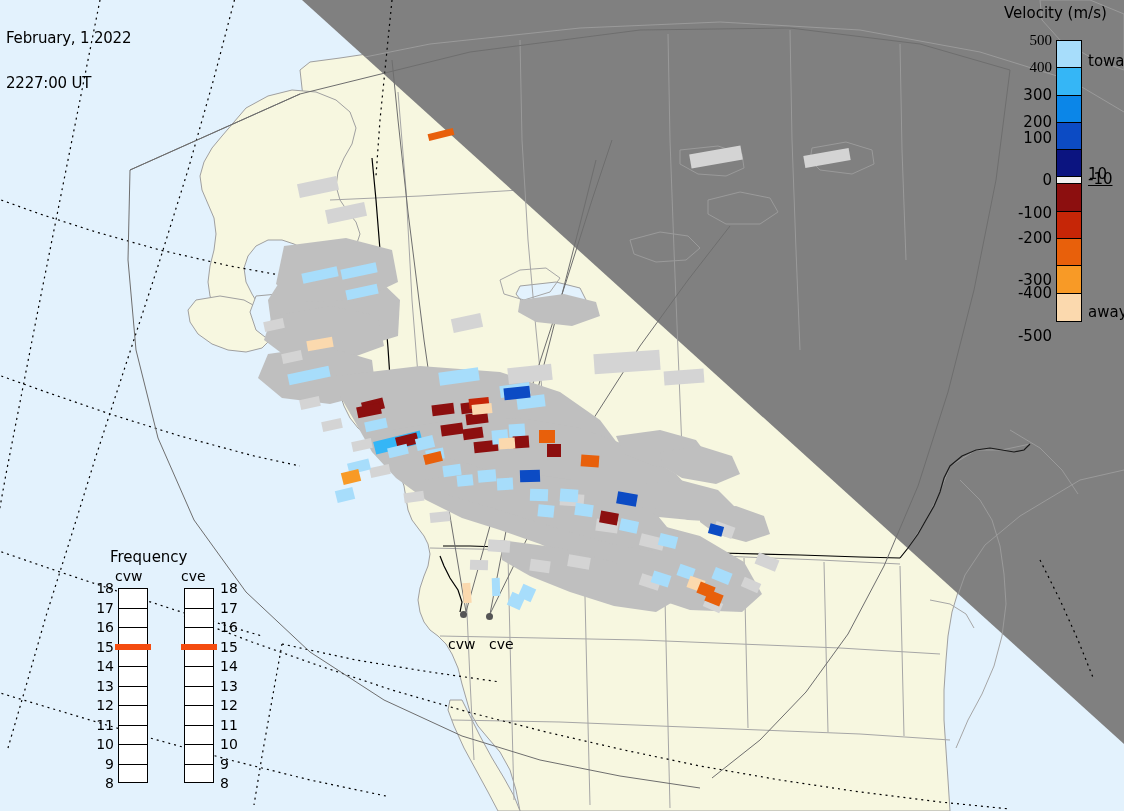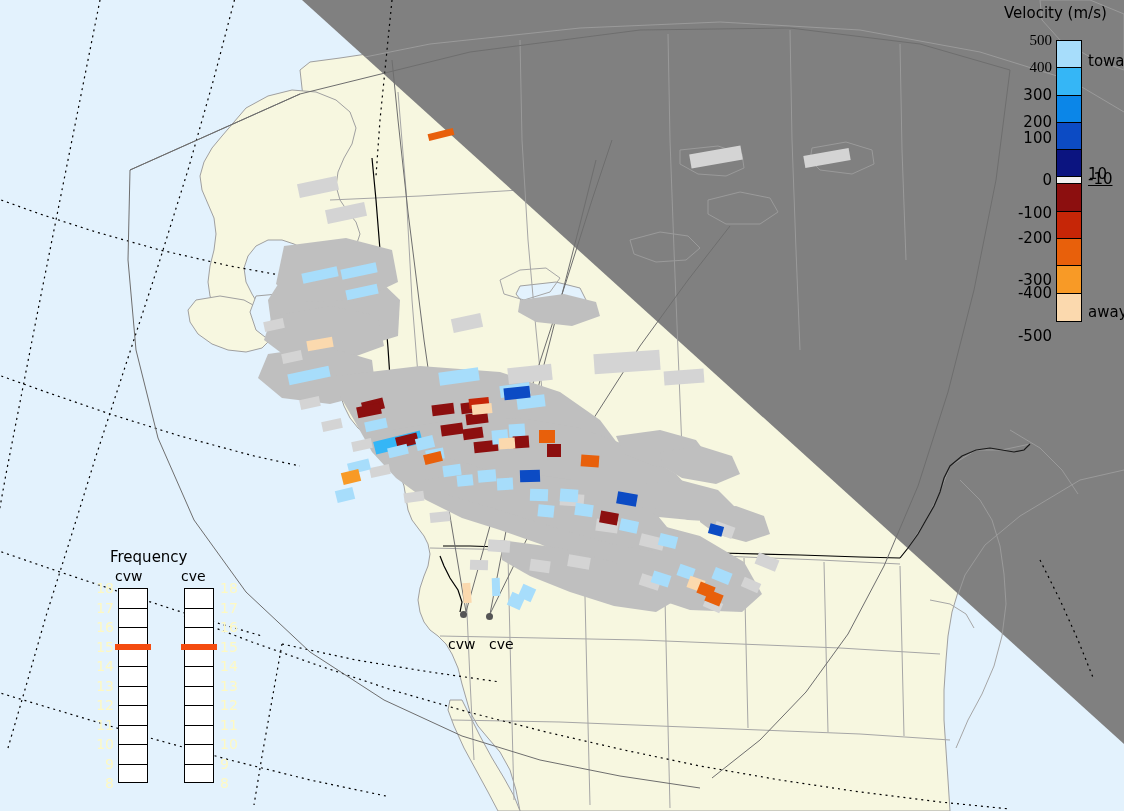--- a/index.html
+++ b/index.html
@@ -30,21 +30,21 @@
 
   
   #freqwrap{position:absolute;left:96px;top:548px;width:140px;height:240px;text-decoration:underline;}
   #freqtitle{position:absolute;left:14px;top:0px;font-size:15px;color:#000;white-space:nowrap;}
   .fcolhdr{position:absolute;top:20px;font-size:14px;color:#000;white-space:nowrap;}
   .fcol{position:absolute;top:40px;width:30px;height:195px;border:1px solid #000;
         background:#fff;box-sizing:border-box;}
   .fcell{width:100%;box-sizing:border-box;border-bottom:1px solid #000;}
   .fcell:last-child{border-bottom:none;}
   .fmark{position:absolute;height:6px;background:#f44c10;}
-  .ftick{position:absolute;font-size:14px;color:#fef9c3;white-space:nowrap;
+  .ftick{position:absolute;font-size:14px;color:#000000;white-space:nowrap;
          transform:translateY(-50%);}
   .ftick.left{text-align:right;}
   .ftick.right{text-align:left;}
 
   
   .stlabel{position:absolute;font-size:14px;color:#000;white-space:nowrap;}
   .stdot{position:absolute;width:7px;height:7px;border-radius:50%;background:#555;}
 </style>
 </head>
 <body>
@@ -334,20 +334,24 @@
         <rect x="713" y="570" width="18" height="12" fill="#a7ddfb" transform="rotate(22 722 576)"></rect>
         <rect x="709" y="525" width="14" height="10" fill="#0c4bc4" transform="rotate(16 716 530)"></rect>
         <rect x="463" y="583" width="8" height="20" fill="#fbd9ae" transform="rotate(-4 467 593)"></rect>
         <rect x="492" y="578" width="8" height="18" fill="#a7ddfb" transform="rotate(-2 496 587)"></rect>
         <rect x="509" y="594" width="14" height="14" fill="#a7ddfb" transform="rotate(24 516 601)"></rect>
         <rect x="520" y="586" width="14" height="14" fill="#a7ddfb" transform="rotate(24 527 593)"></rect>
       </g>
 
   </svg>
 
+  <div id="title">
+    <div>February, 1 2022</div>
+    <div>2227:00 UT</div>
+  </div>
 
   <div id="stationlayer">
       <div class="stdot" style="left: 460px; top: 611px;"></div>
       <div class="stlabel" style="left: 448px; top: 636px;">cvw</div>
       <div class="stdot" style="left: 486px; top: 613px;"></div>
       <div class="stlabel" style="left: 489px; top: 636px;">cve</div>
     </div>
 
   <div id="cbwrap">
     <div id="cbtitle">Velocity (m/s)</div>

